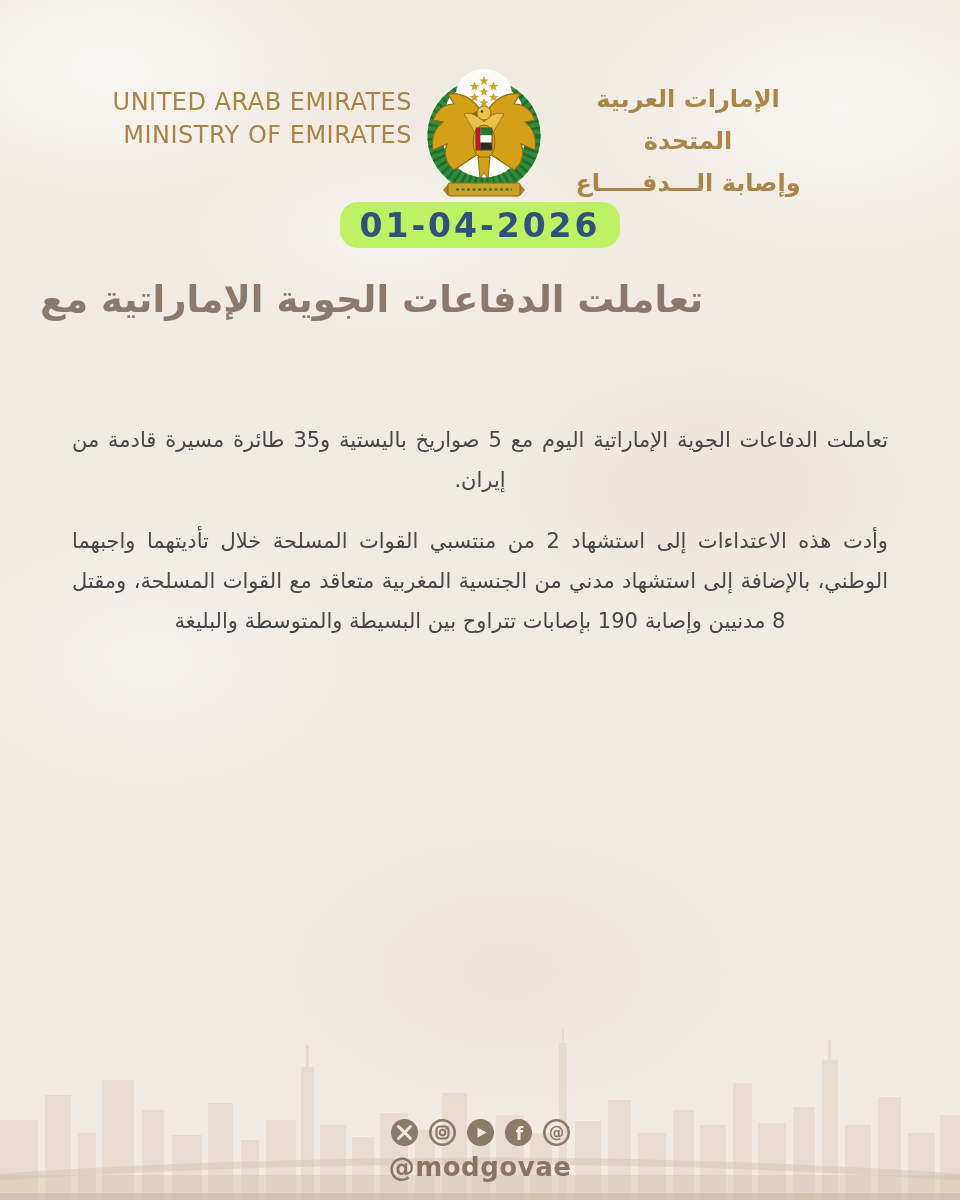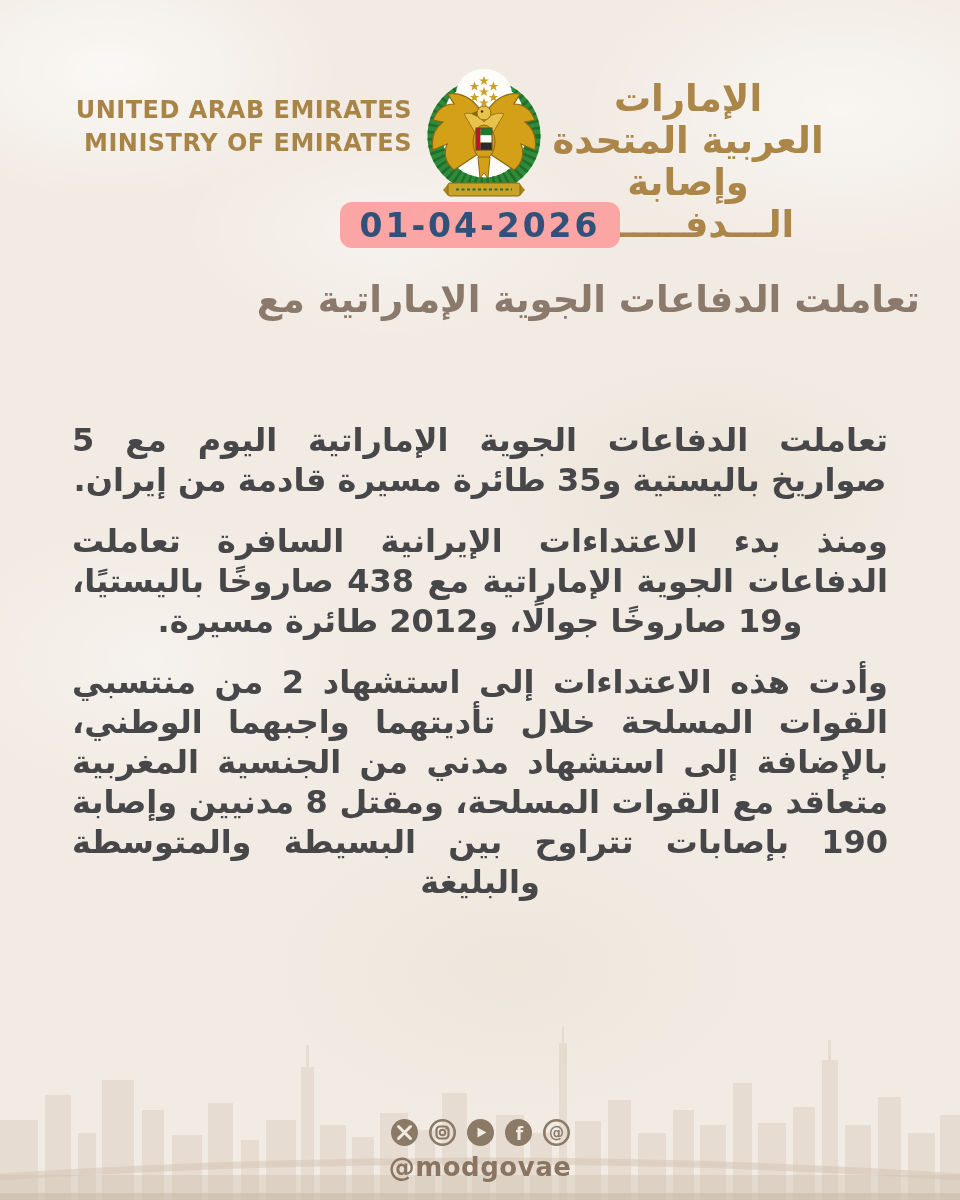--- a/index.html
+++ b/index.html
@@ -14,47 +14,47 @@
   .c2{right:-140px;top:-40px;width:520px;height:300px;background:radial-gradient(closest-side,rgba(255,255,255,.55),rgba(255,255,255,0));}
   .c3{left:180px;top:120px;width:420px;height:220px;background:radial-gradient(closest-side,rgba(255,255,255,.4),rgba(255,255,255,0));}
   .c4{right:40px;top:360px;width:420px;height:260px;background:radial-gradient(closest-side,rgba(233,221,206,.5),rgba(233,221,206,0));}
   .c5{left:-60px;top:520px;width:420px;height:280px;background:radial-gradient(closest-side,rgba(255,255,255,.35),rgba(255,255,255,0));}
   .c6{left:260px;top:820px;width:500px;height:300px;background:radial-gradient(closest-side,rgba(236,225,211,.45),rgba(236,225,211,0));}
 
   .skyline{position:absolute;left:0;bottom:0;width:960px;height:175px;}
 
   
   .hdr-en{
-    position:absolute;left:0;top:94px;width:412px;text-align:right;
-    color:#a98447;font-weight:700;font-size:24px;line-height:33px;letter-spacing:.5px;
+    position:absolute;left:0;top:86px;width:412px;text-align:right;
+    color:#a98447;font-weight:400;font-size:24px;line-height:33px;letter-spacing:.5px;
   }
   .emblem{position:absolute;left:424px;top:56px;width:120px;height:148px;}
   .hdr-ar{
     position:absolute;left:548px;top:78px;width:280px;text-align:center;direction:rtl;
-    color:#ab8648;font-weight:700;font-size:37px;line-height:42px;
+    color:#ab8648;font-weight:700;font-size:24px;line-height:42px;
   }
 
   
   .date-badge{
     position:absolute;left:340px;top:202px;width:280px;height:46px;
-    background:#fca5a5;border-radius:12px;
+    background:#bef264;border-radius:18px;
     display:flex;align-items:center;justify-content:center;
     color:#30527a;font-size:33px;font-weight:600;letter-spacing:3px;
   }
 
   
   .headline{
-    position:absolute;left:40px;top:274px;width:880px;text-align:right;direction:rtl;
+    position:absolute;left:40px;top:274px;width:880px;text-align:left;direction:rtl;
     color:#8b7a6c;font-weight:700;font-size:37px;line-height:51px;
   }
 
   
   .body-text{
     position:absolute;left:72px;top:420px;width:816px;direction:rtl;
-    color:#47474a;font-weight:700;font-size:32px;line-height:40px;
+    color:#47474a;font-weight:400;font-size:21px;line-height:40px;
   }
   .body-text p{
     margin:0 0 21px 0;text-align:justify;text-align-last:center;
   }
 
   
   .footer{
     position:absolute;left:0;bottom:18px;width:960px;text-align:center;
   }
   .social-row{display:flex;justify-content:center;gap:7px;margin-bottom:4px;}
@@ -176,21 +176,20 @@
 <div class="date-badge">
   <span>01-04-2026</span>
 </div>
 
 <div class="headline">
   <div>تعاملت الدفاعات الجوية الإماراتية مع</div>
 </div>
 
 <div class="body-text">
   <p>تعاملت الدفاعات الجوية الإماراتية اليوم مع 5 صواريخ باليستية و35 طائرة مسيرة قادمة من إيران.</p>
-  <p>ومنذ بدء الاعتداءات الإيرانية السافرة تعاملت الدفاعات الجوية الإماراتية مع 438 صاروخًا باليستيًا، و19 صاروخًا جوالًا، و2012 طائرة مسيرة.</p>
   <p>وأدت هذه الاعتداءات إلى استشهاد 2 من منتسبي القوات المسلحة خلال تأديتهما واجبهما الوطني، بالإضافة إلى استشهاد مدني من الجنسية المغربية متعاقد مع القوات المسلحة، ومقتل 8 مدنيين وإصابة 190 بإصابات تتراوح بين البسيطة والمتوسطة والبليغة</p>
 </div>
 
 <div class="footer">
   <div class="social-row">
     <span>
       <svg width="31" height="31" viewBox="0 0 31 31">
           <circle cx="15.5" cy="15.5" r="13.5" fill="#8b7a66"></circle>
           <path d="M9.5,9.5 L21.5,21.5 M21.5,9.5 L9.5,21.5" stroke="#f1ebe3" stroke-width="3" stroke-linecap="round"></path>
         </svg>

